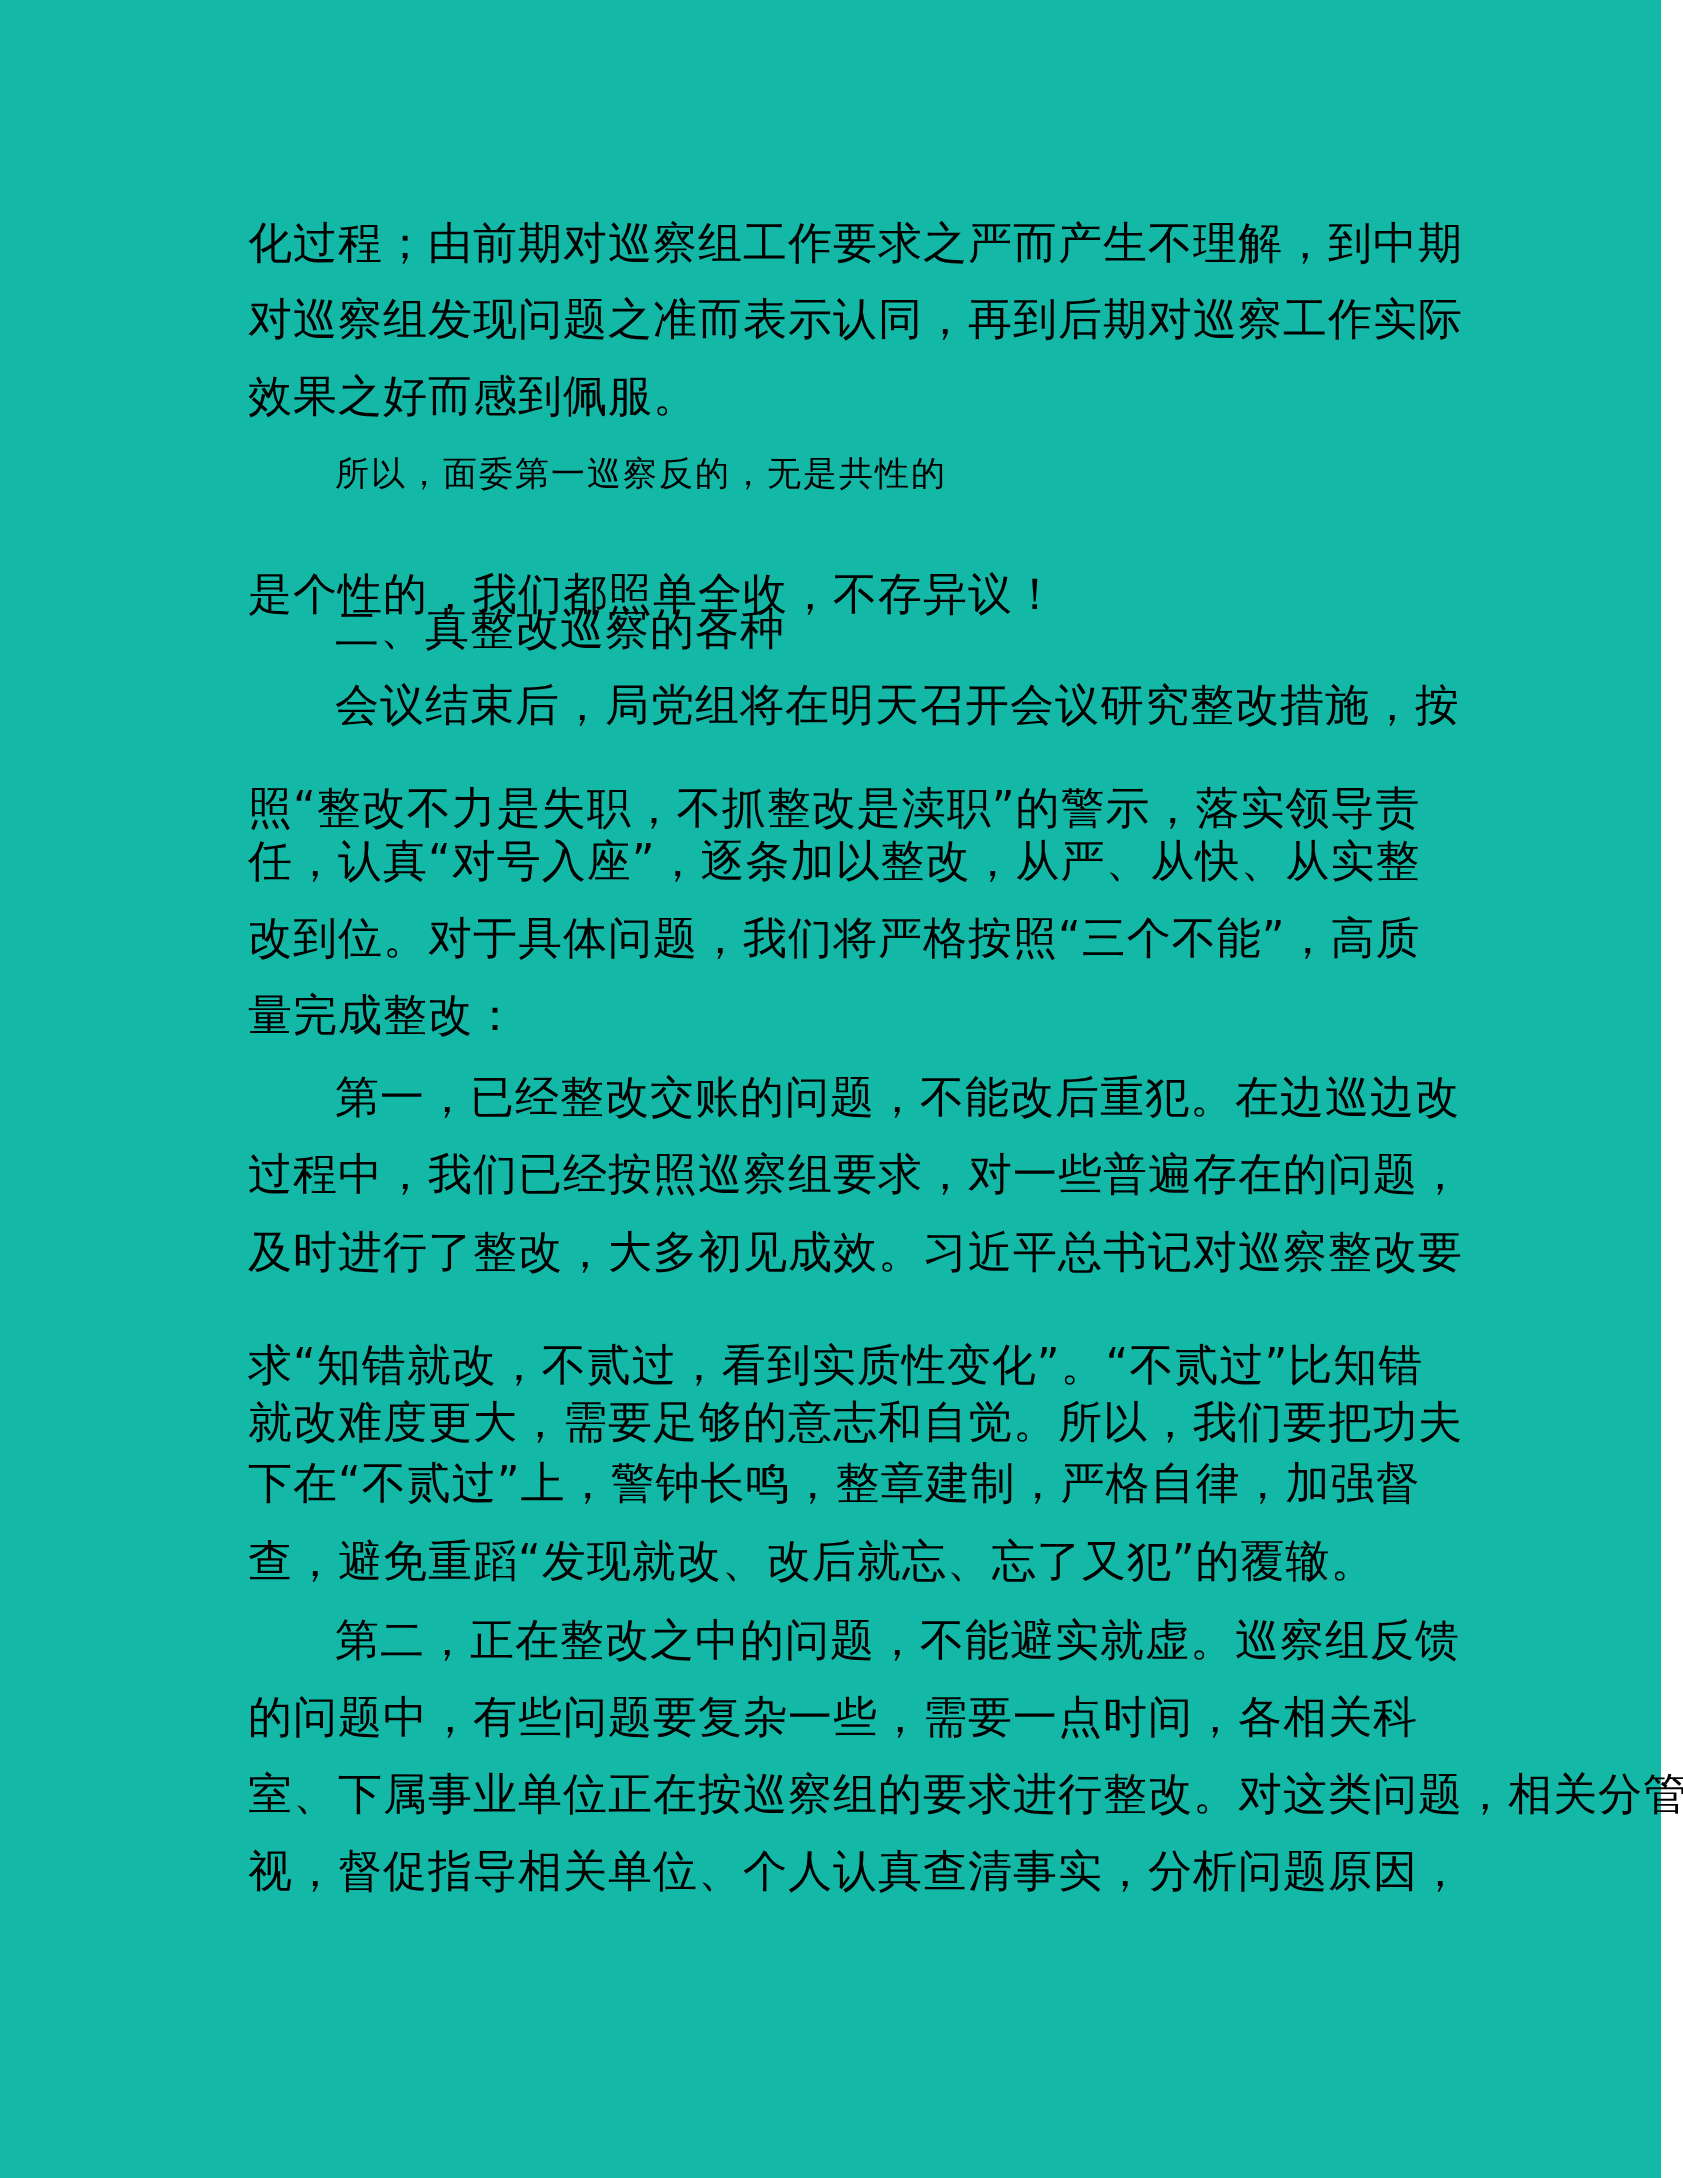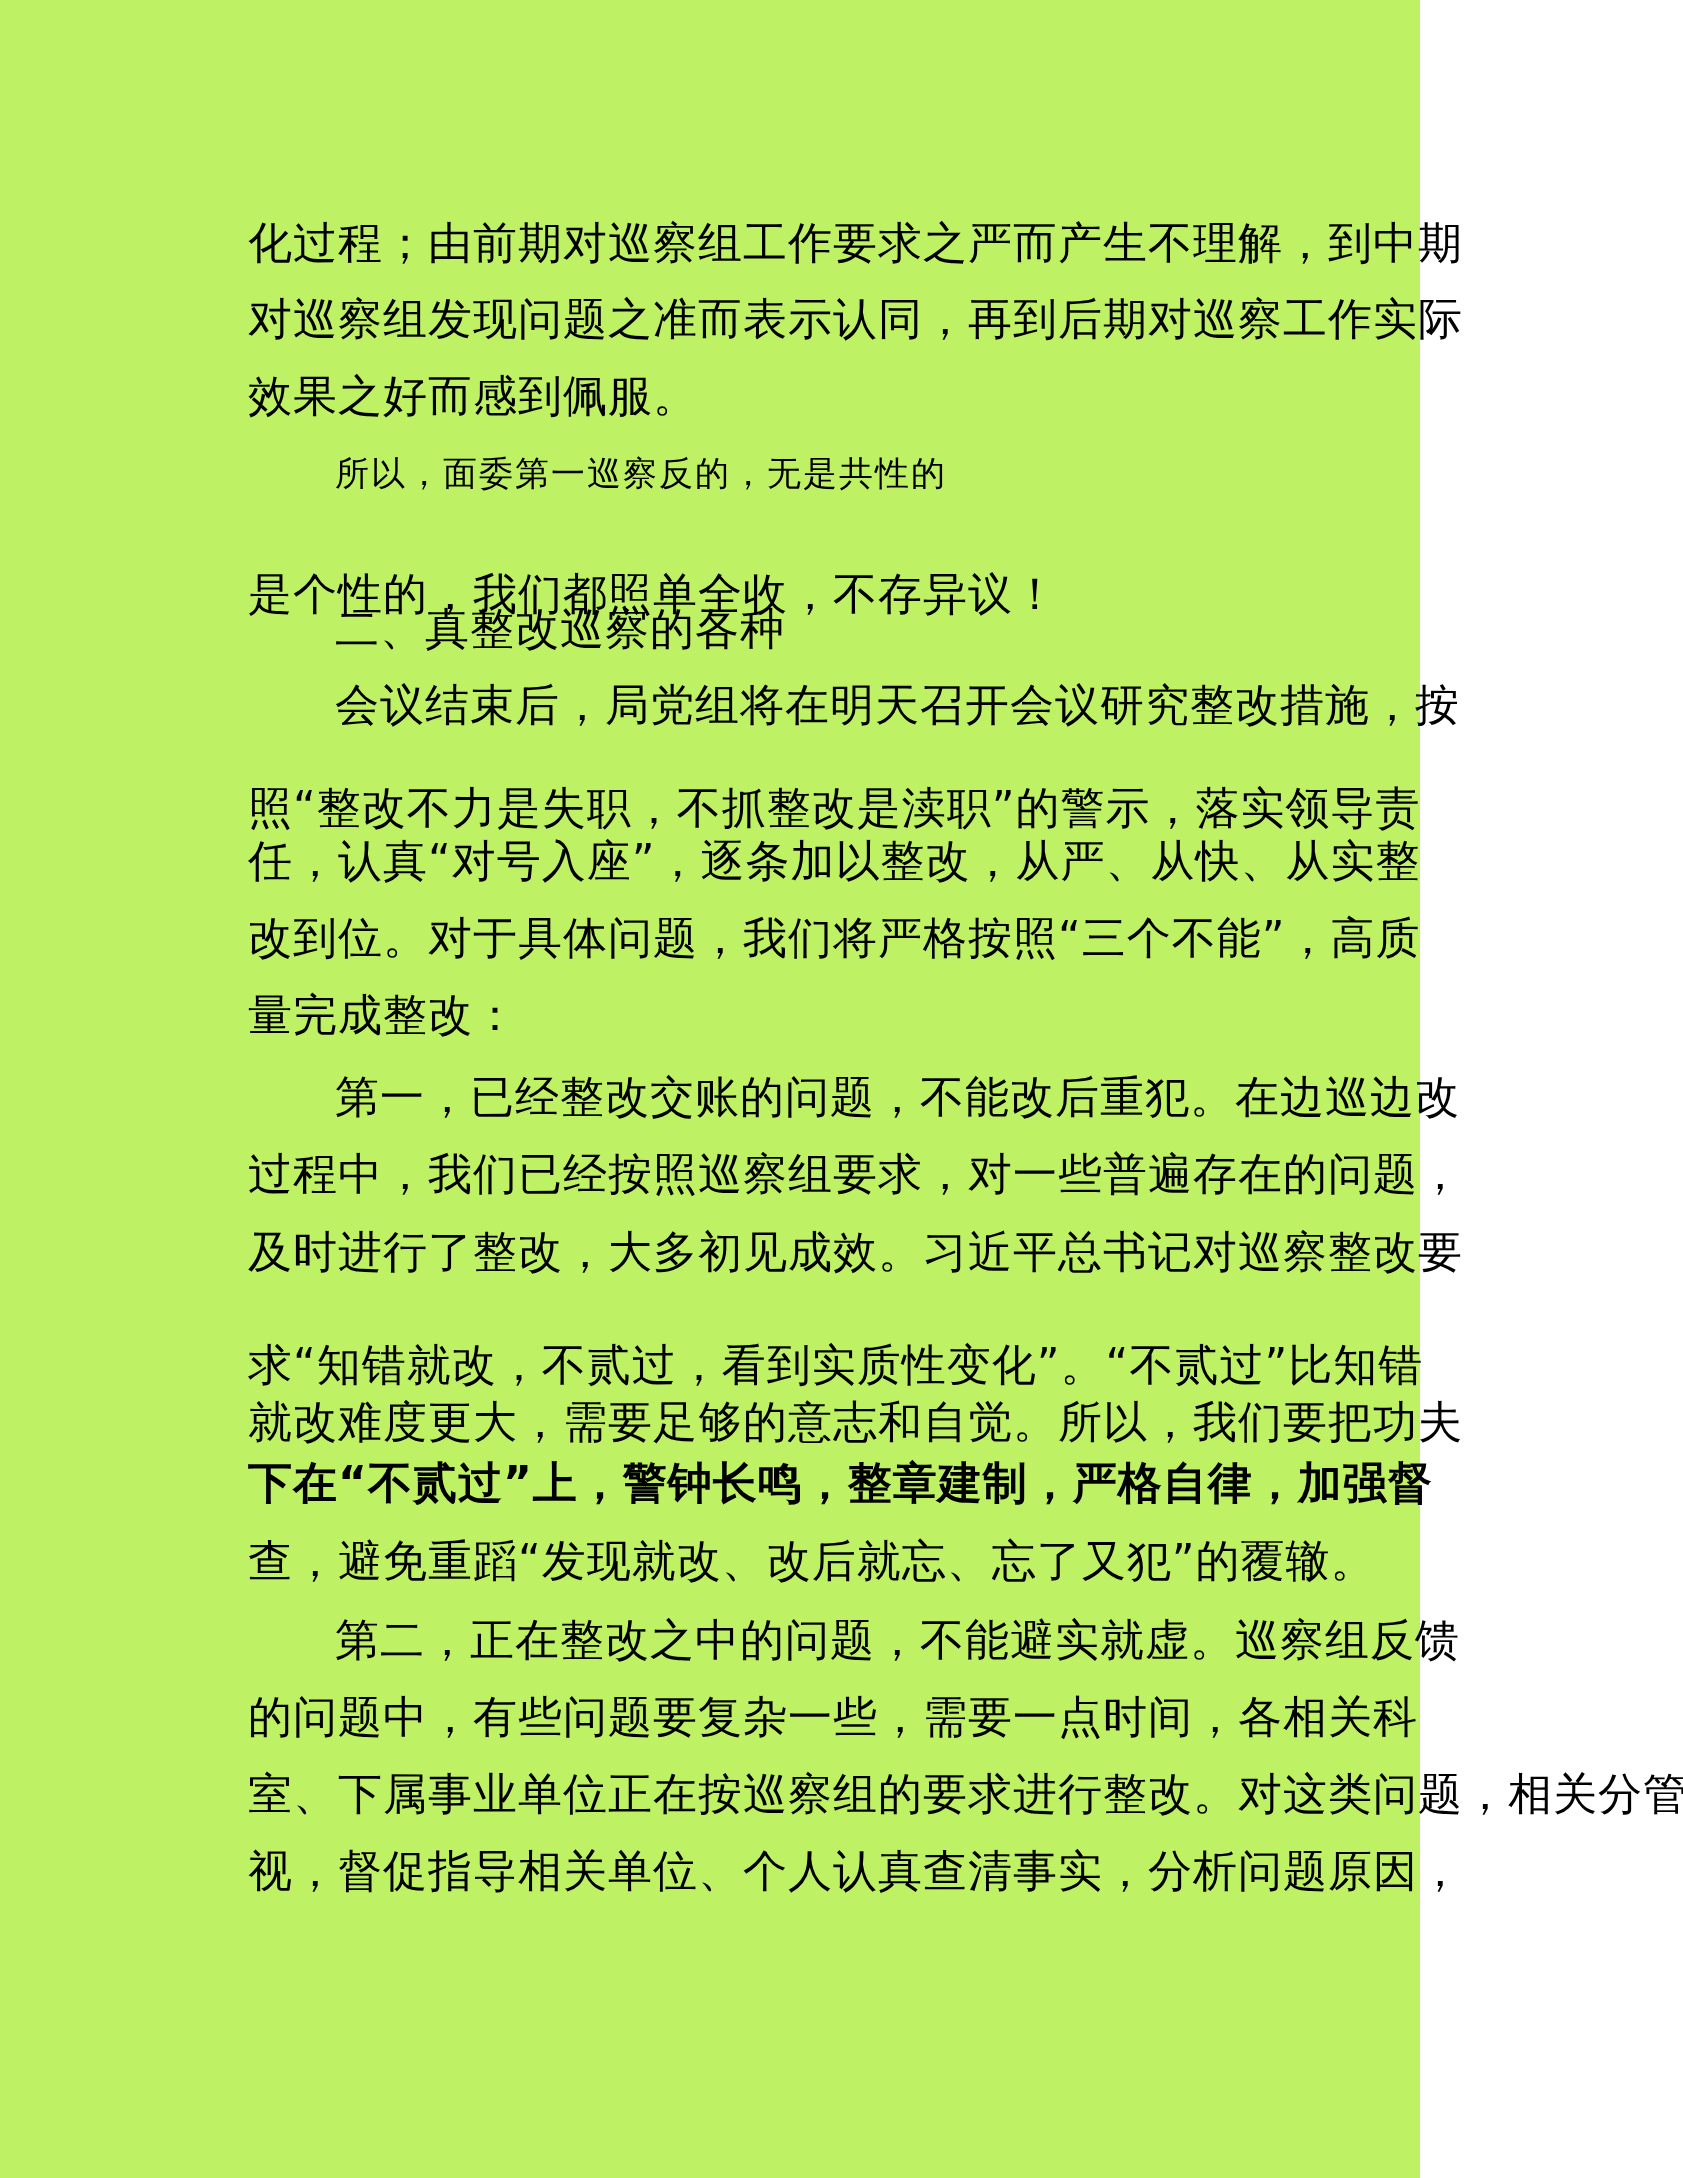--- a/index.html
+++ b/index.html
@@ -12,23 +12,23 @@
       height: 2178px;
       position: relative;
       overflow: hidden;
       font-family: "DejaVu Sans", "Liberation Sans", sans-serif;
       color: #000000;
     }
     .page {
       position: absolute;
       left: 0;
       top: 0;
-      width: 1420px;
+      width: 1661px;
       height: 2178px;
-      background: #bef264;
+      background: #14b8a6;
     }
     .line {
       position: absolute;
       left: 248px;
       white-space: nowrap;
       font-size: 44px;
       line-height: 55px;
       height: 55px;
       letter-spacing: 1px;
     }
@@ -62,21 +62,21 @@
     <div class="line" style="top:910px;">改到位。对于具体问题，我们将严格按照“三个不能”，高质</div>
     <div class="line" style="top:987px;">量完成整改：</div>
   </div>
 
   <div>
     <div class="line indent" style="top:1069px;">第一，已经整改交账的问题，不能改后重犯。在边巡边改</div>
     <div class="line" style="top:1146px;">过程中，我们已经按照巡察组要求，对一些普遍存在的问题，</div>
     <div class="line" style="top:1224px;">及时进行了整改，大多初见成效。习近平总书记对巡察整改要</div>
     <div class="line" style="top:1301px;margin-top:36px;">求“知错就改，不贰过，看到实质性变化”。“不贰过”比知错</div>
     <div class="line" style="top:1378px;margin-top:16px;">就改难度更大，需要足够的意志和自觉。所以，我们要把功夫</div>
-    <div class="line" style="top:1455px;font-weight:bold;">下在“不贰过”上，警钟长鸣，整章建制，严格自律，加强督</div>
+    <div class="line" style="top:1455px;">下在“不贰过”上，警钟长鸣，整章建制，严格自律，加强督</div>
     <div class="line" style="top:1533px;">查，避免重蹈“发现就改、改后就忘、忘了又犯”的覆辙。</div>
   </div>
 
   <div>
     <div class="line indent" style="top:1612px;">第二，正在整改之中的问题，不能避实就虚。巡察组反馈</div>
     <div class="line" style="top:1689px;">的问题中，有些问题要复杂一些，需要一点时间，各相关科</div>
     <div class="line" style="top:1766px;">室、下属事业单位正在按巡察组的要求进行整改。对这类问题，相关分管领</div>
     <div class="line" style="top:1843px;">视，督促指导相关单位、个人认真查清事实，分析问题原因，</div>
   </div>
 

